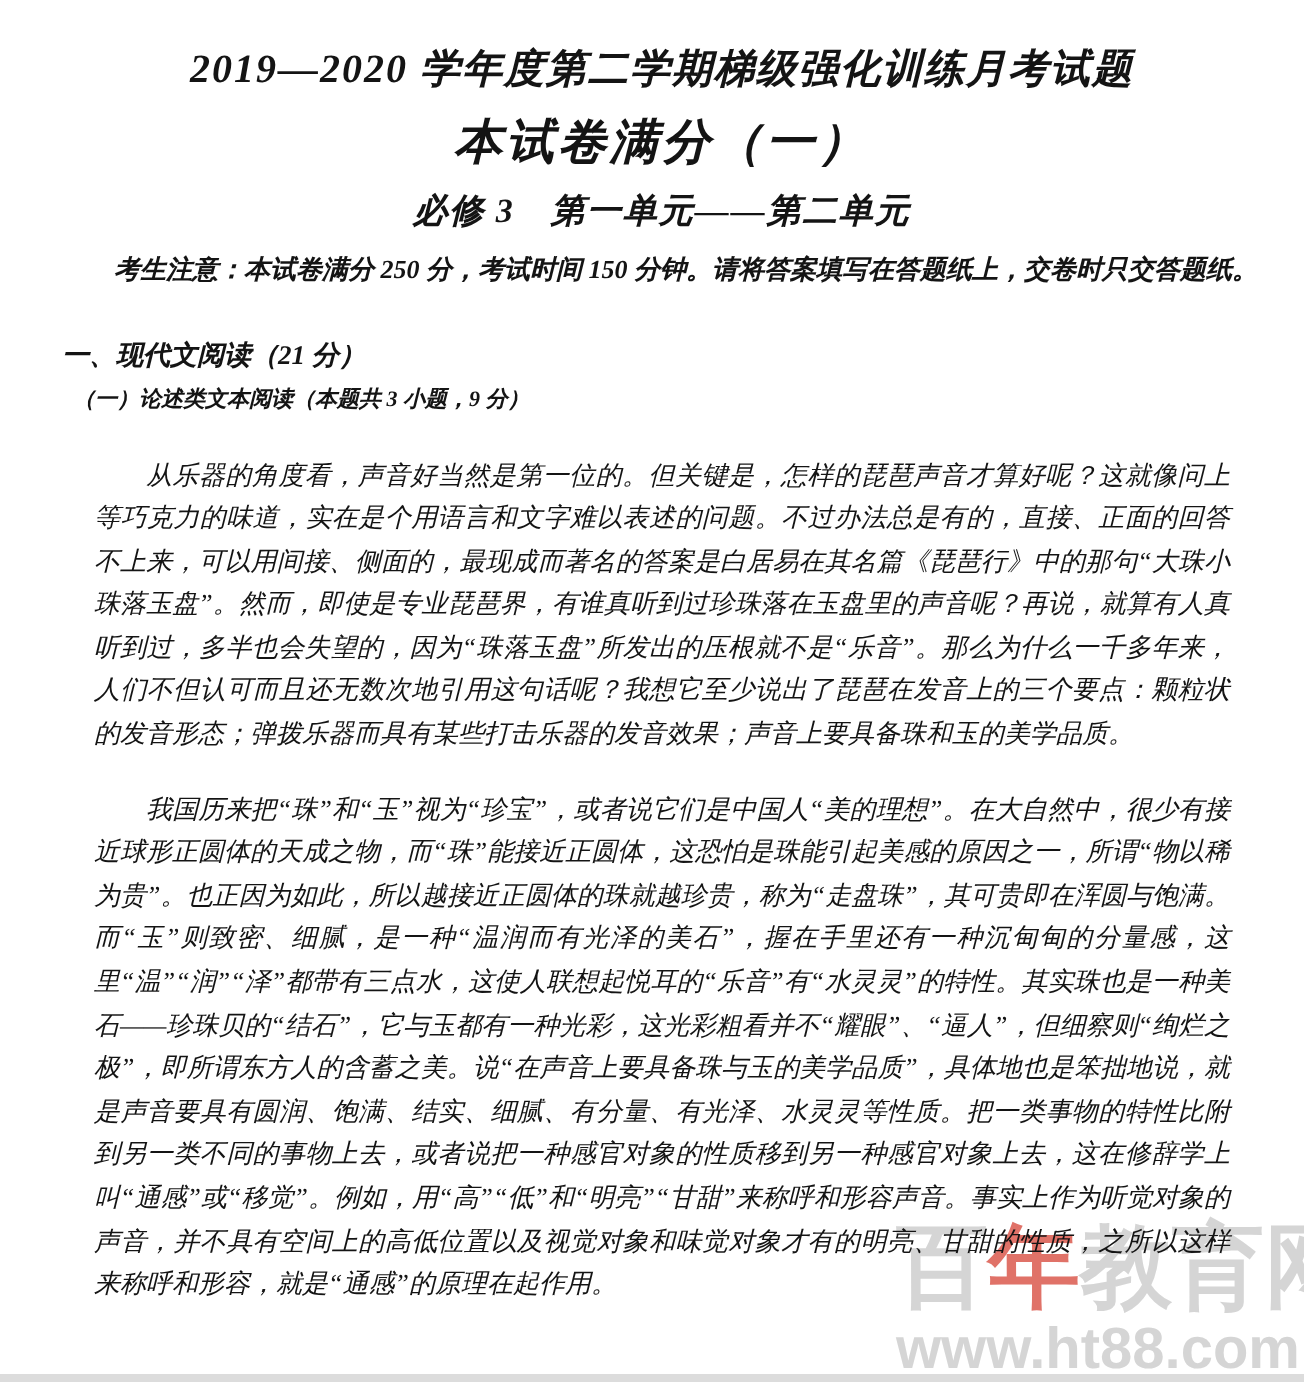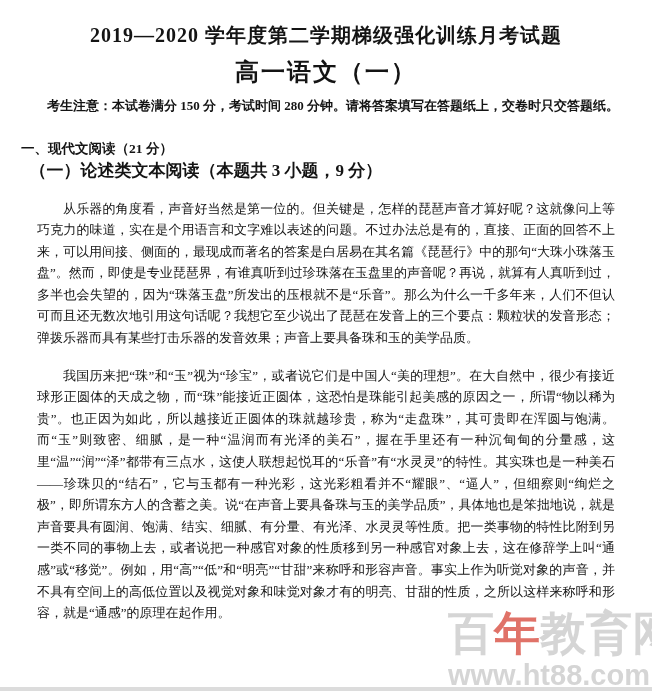--- a/index.html
+++ b/index.html
@@ -4,42 +4,42 @@
 <style>
   html,body{margin:0;padding:0;background:#fff;}
   .page{
     position:relative;
     width:652px;height:693px;
     background:#ffffff;
     overflow:hidden;
     font-family:"Liberation Serif", serif;
     color:#141414;
   }
-  .content{position:relative;z-index:2;padding:14px 21px 0 21px;}
+  .content{position:relative;z-index:2;padding:14px 21px 0 31px;font-style:italic;}
   .title-main{
     font-size:20px;font-weight:bold;text-align:center;
     margin:8px 0 0 0;line-height:26px;letter-spacing:1px;
   }
   .title-subject{
     font-size:24px;font-weight:bold;text-align:center;
     margin:8px 0 0 0;line-height:32px;letter-spacing:2px;
   }
   .title-scope{
     font-size:17px;font-weight:bold;text-align:center;
     margin:7px 0 0 0;line-height:22px;letter-spacing:1px;
   }
   .notice{
     font-size:13px;font-weight:bold;line-height:21.5px;
     text-indent:2em;text-align:justify;margin:7px 0 0 0;
   }
   .sec-heading{
     font-size:13.5px;font-weight:bold;line-height:22px;margin:21px 0 0 0;
   }
   .subsec-heading{
-    font-size:17px;font-weight:bold;line-height:22px;margin:0;text-indent:0.5em;
+    font-size:11px;font-weight:bold;line-height:22px;margin:0;text-indent:0.5em;
   }
   .instruction{
     font-size:13px;line-height:22px;margin:0;
   }
   .passage{
     font-size:13px;line-height:21.6px;margin:16px;
     text-indent:2em;text-align:justify;
   }
   .watermark{
     position:absolute;z-index:1;left:448px;top:608px;
@@ -64,23 +64,24 @@
 
 <div class="page">
 
   <div class="watermark">
     <div class="wm-chars"><span class="wm-gray" style="color: rgb(203, 203, 203);">百</span><span class="wm-red" style="color: rgb(217, 79, 67);">年</span><span class="wm-gray" style="color: rgb(203, 203, 203);">教育网</span></div>
     <div class="wm-url" style="color: rgb(203, 203, 203);">www.ht88.com</div>
   </div>
 
   <div class="content">
     <h1 class="title-main">2019—2020 学年度第二学期梯级强化训练月考试题</h1>
-    <h2 class="title-subject">高一语文（一）</h2>
+    <h2 class="title-subject">本试卷满分（一）</h2>
+    <h3 class="title-scope">必修 3　第一单元——第二单元</h3>
 
-    <p class="notice">考生注意：本试卷满分 150 分，考试时间 280 分钟。请将答案填写在答题纸上，交卷时只交答题纸。</p>
+    <p class="notice">考生注意：本试卷满分 250 分，考试时间 150 分钟。请将答案填写在答题纸上，交卷时只交答题纸。</p>
 
     <p class="sec-heading">一、现代文阅读（21 分）</p>
     <p class="subsec-heading">（一）论述类文本阅读（本题共 3 小题，9 分）</p>
 
     <p class="passage">从乐器的角度看，声音好当然是第一位的。但关键是，怎样的琵琶声音才算好呢？这就像问上等巧克力的味道，实在是个用语言和文字难以表述的问题。不过办法总是有的，直接、正面的回答不上来，可以用间接、侧面的，最现成而著名的答案是白居易在其名篇《琵琶行》中的那句“大珠小珠落玉盘”。然而，即使是专业琵琶界，有谁真听到过珍珠落在玉盘里的声音呢？再说，就算有人真听到过，多半也会失望的，因为“珠落玉盘”所发出的压根就不是“乐音”。那么为什么一千多年来，人们不但认可而且还无数次地引用这句话呢？我想它至少说出了琵琶在发音上的三个要点：颗粒状的发音形态；弹拨乐器而具有某些打击乐器的发音效果；声音上要具备珠和玉的美学品质。</p>
     <p class="passage">我国历来把“珠”和“玉”视为“珍宝”，或者说它们是中国人“美的理想”。在大自然中，很少有接近球形正圆体的天成之物，而“珠”能接近正圆体，这恐怕是珠能引起美感的原因之一，所谓“物以稀为贵”。也正因为如此，所以越接近正圆体的珠就越珍贵，称为“走盘珠”，其可贵即在浑圆与饱满。而“玉”则致密、细腻，是一种“温润而有光泽的美石”，握在手里还有一种沉甸甸的分量感，这里“温”“润”“泽”都带有三点水，这使人联想起悦耳的“乐音”有“水灵灵”的特性。其实珠也是一种美石——珍珠贝的“结石”，它与玉都有一种光彩，这光彩粗看并不“耀眼”、“逼人”，但细察则“绚烂之极”，即所谓东方人的含蓄之美。说“在声音上要具备珠与玉的美学品质”，具体地也是笨拙地说，就是声音要具有圆润、饱满、结实、细腻、有分量、有光泽、水灵灵等性质。把一类事物的特性比附到另一类不同的事物上去，或者说把一种感官对象的性质移到另一种感官对象上去，这在修辞学上叫“通感”或“移觉”。例如，用“高”“低”和“明亮”“甘甜”来称呼和形容声音。事实上作为听觉对象的声音，并不具有空间上的高低位置以及视觉对象和味觉对象才有的明亮、甘甜的性质，之所以这样来称呼和形容，就是“通感”的原理在起作用。</p>
   </div>
 
   <div class="bottom-band"></div>
 

